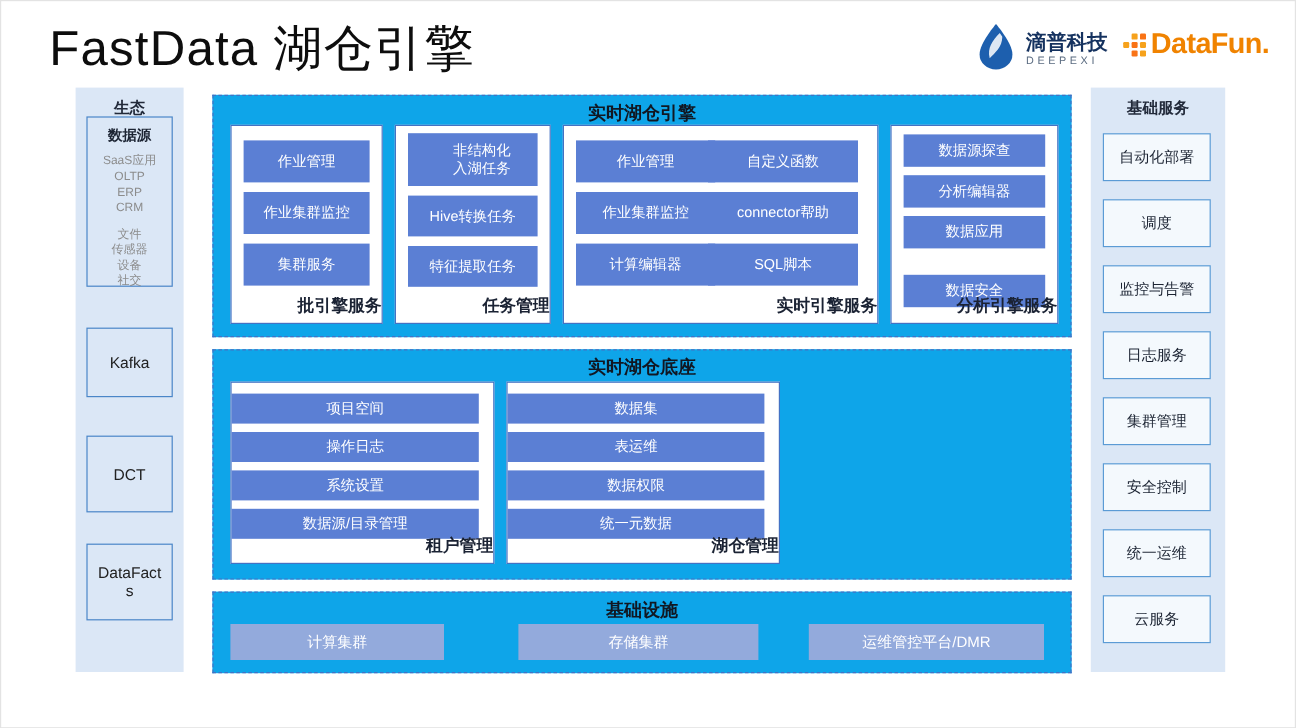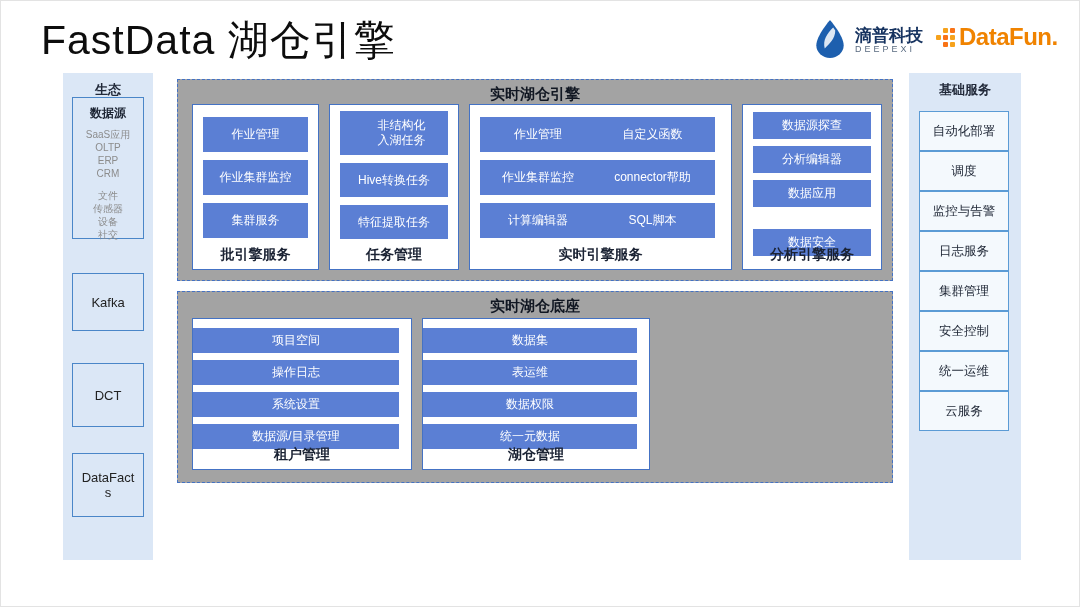--- a/index.html
+++ b/index.html
@@ -26,33 +26,33 @@
   #svc-panel { left:908px; width:112px; }
   .side-title { text-align:center; padding-top:8px; font-size:13px; font-weight:bold; color:#222a3a; }
 
   .eco-box { position:absolute; left:9px; right:9px; border:1px solid #4a86c8; background:transparent; color:#1c2433; text-align:center; }
   .eco-plain { display:flex; align-items:center; justify-content:center; font-size:13px; color:#222; }
   #ds-box { top:24px; height:142px; }
   .ds-title { font-size:12px; font-weight:bold; padding-top:7px; color:#1c2433; }
   .ds-list { margin-top:6px; font-size:10px; color:#8c8c8c; line-height:13px; }
   .ds-gap { height:9px; }
 
-  .svc-list { display:flex; flex-direction:column; padding:12px 12px 0 10px; }
+  .svc-list { display:flex; flex-direction:column; gap:15px; padding:12px 12px 0 10px; }
   .svc-box { height:40px; border:1px solid #5b9bd5; background:#f4f9fd; display:flex; align-items:center; justify-content:center; font-size:12.5px; color:#1c2433; }
 
   
-  .sec { position:absolute; left:176px; width:716px; border:1px dashed #4472c4; background:#a3a3a3; }
+  .sec { position:absolute; left:176px; width:716px; border:1px dashed #4472c4; background:#0ea5e9; }
   .sec-title { position:absolute; top:5px; left:0; right:0; text-align:center; font-size:15px; font-weight:bold; color:#111722; }
   #sec-engine { top:78px; height:202px; }
   #sec-base   { top:290px; height:192px; }
   #sec-infra  { top:492px; height:68px; }
 
   
   .grp { position:absolute; border:1px solid #4472c4; background:#ffffff; }
-  .grp-label { position:absolute; bottom:5px; left:0; right:0; text-align:center; font-size:14px; font-weight:bold; color:#1a2233; }
+  .grp-label { position:absolute; bottom:5px; left:0; right:0; text-align:right; font-size:14px; font-weight:bold; color:#1a2233; }
 
   
   .itm { position:absolute; left:10px; right:10px; background:#5b7fd4; color:#ffffff; font-size:12px; display:flex; align-items:center; justify-content:center; text-align:center; line-height:1.25; }
   .itm-lite { position:absolute; background:#93aadc; color:#ffffff; font-size:12.5px; display:flex; align-items:center; justify-content:center; }
 
   
   #g-batch { left:14px; top:24px; width:127px; height:166px; }
   #g-task  { left:151px; top:24px; width:130px; height:166px; }
   #g-rt    { left:291px; top:24px; width:263px; height:166px; }
   #g-ana   { left:564px; top:24px; width:140px; height:166px; }
@@ -199,14 +199,20 @@
     <div id="g-lwmgmt" class="grp">
       <div class="itm b1">数据集</div>
       <div class="itm b2">表运维</div>
       <div class="itm b3">数据权限</div>
       <div class="itm b4">统一元数据</div>
       <div class="grp-label">湖仓管理</div>
     </div>
 
   </div>
 
+  <div id="sec-infra" class="sec">
+    <div class="sec-title">基础设施</div>
+    <div id="inf-1" class="itm-lite">计算集群</div>
+    <div id="inf-2" class="itm-lite">存储集群</div>
+    <div id="inf-3" class="itm-lite">运维管控平台/DMR</div>
+  </div>
 
 </div>
 
 </body></html>

